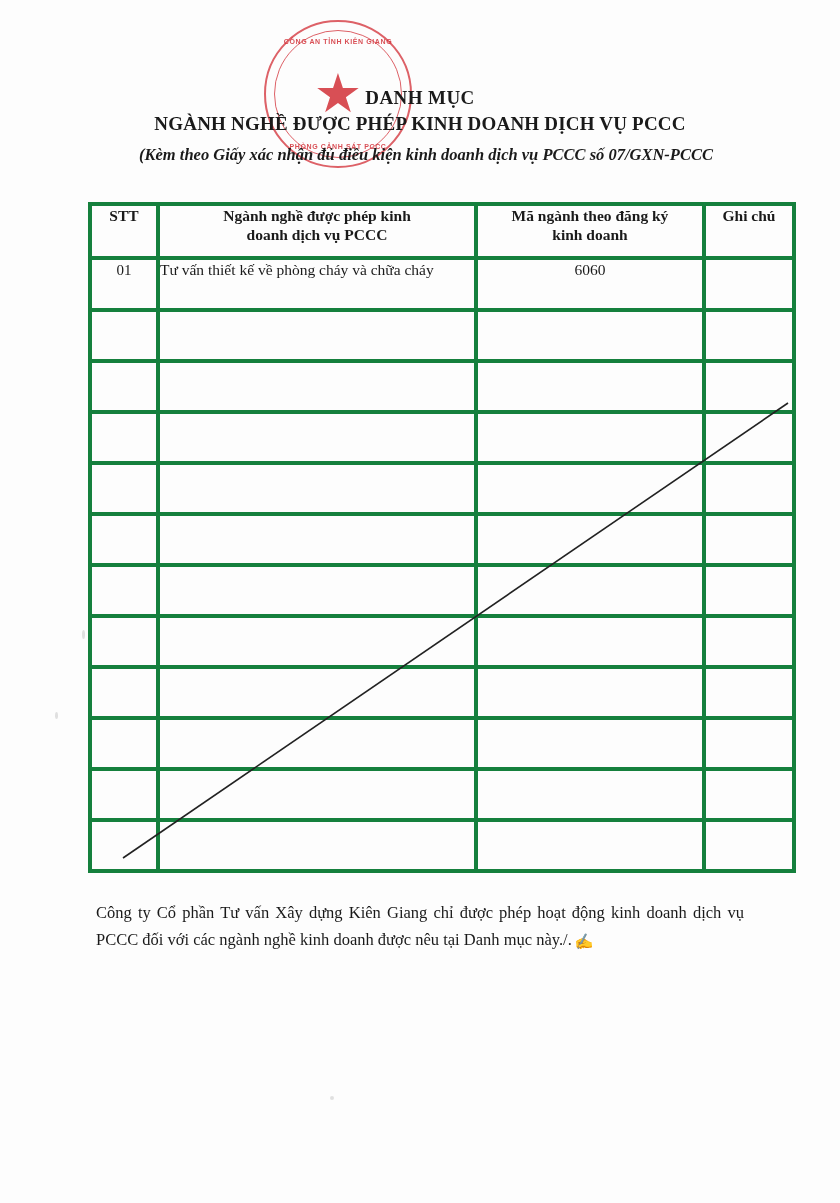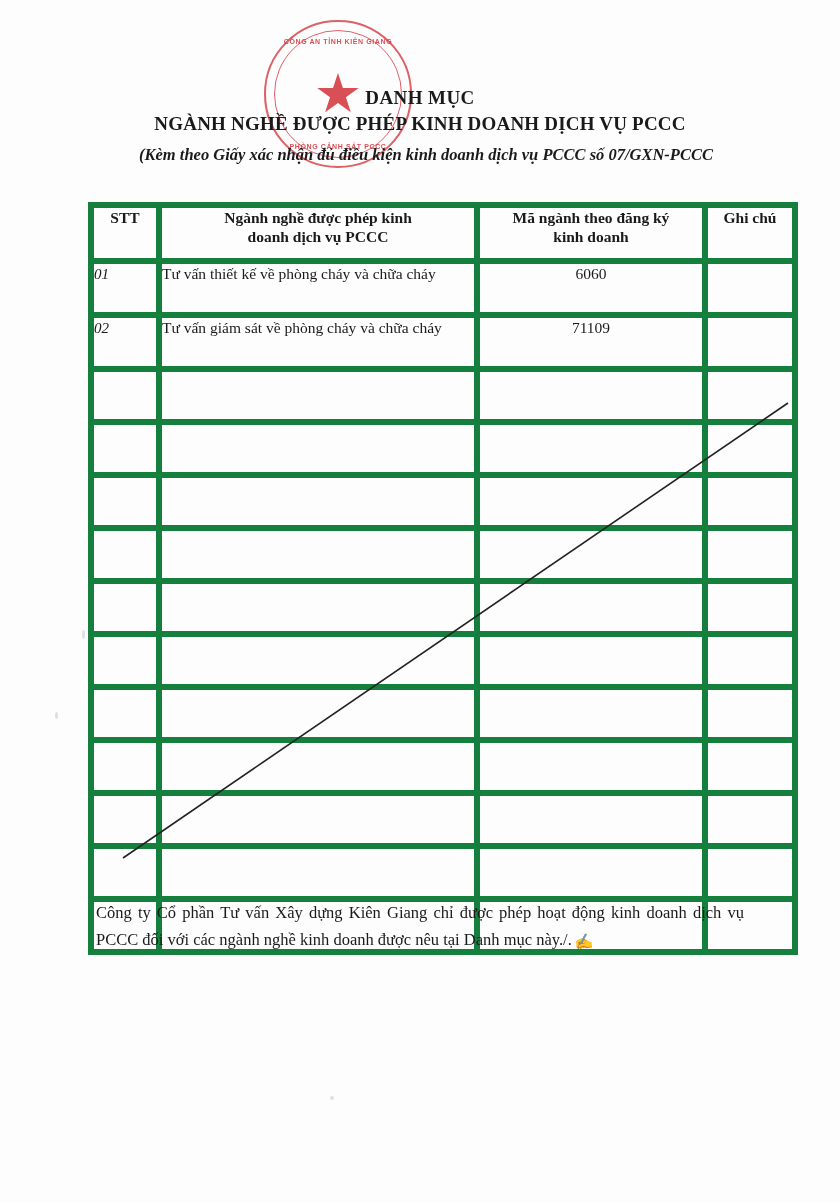--- a/index.html
+++ b/index.html
@@ -109,21 +109,21 @@
     top: 202px;
     width: 704px;
   }
   table.catalog {
     border-collapse: collapse;
     width: 100%;
     table-layout: fixed;
   }
   table.catalog th,
   table.catalog td {
-    border: 6px solid #15803d;
+    border: 4px solid #15803d;
     padding: 0;
     vertical-align: top;
   }
   col.c-stt { width: 68px; }
   col.c-name { width: 318px; }
   col.c-code { width: 228px; }
   col.c-note { width: 90px; }
 
   thead th {
     font-weight: bold;
@@ -138,24 +138,23 @@
   thead th .hdr-l2 { display: block; }
 
   tbody td {
     font-size: 15.5px;
     line-height: 1.35;
   }
   tbody tr.filled td { height: 48px; }
   tbody tr.empty td { height: 47px; }
 
   td.stt {
-    text-align: left;
+    text-align: center;
     vertical-align: middle;
     font-size: 15px;
-    font-style: italic;
   }
   td.name {
     padding: 5px 6px 5px 8px;
     text-align: justify;
     text-justify: inter-word;
   }
   td.code {
     text-align: center;
     vertical-align: middle;
   }
@@ -244,26 +243,20 @@
           </th>
         </tr>
       </thead>
       <tbody>
         <tr class="filled">
           <td class="stt">01</td>
           <td class="name">Tư vấn thiết kế về phòng cháy và chữa cháy</td>
           <td class="code">6060</td>
           <td class="note"></td>
         </tr>
-        <tr class="filled">
-          <td class="stt">02</td>
-          <td class="name">Tư vấn giám sát về phòng cháy và chữa cháy</td>
-          <td class="code">71109</td>
-          <td class="note"></td>
-        </tr>
 
         <tr class="empty">
             <td></td>
             <td></td>
             <td></td>
             <td></td>
           </tr>
         <tr class="empty">
             <td></td>
             <td></td>

